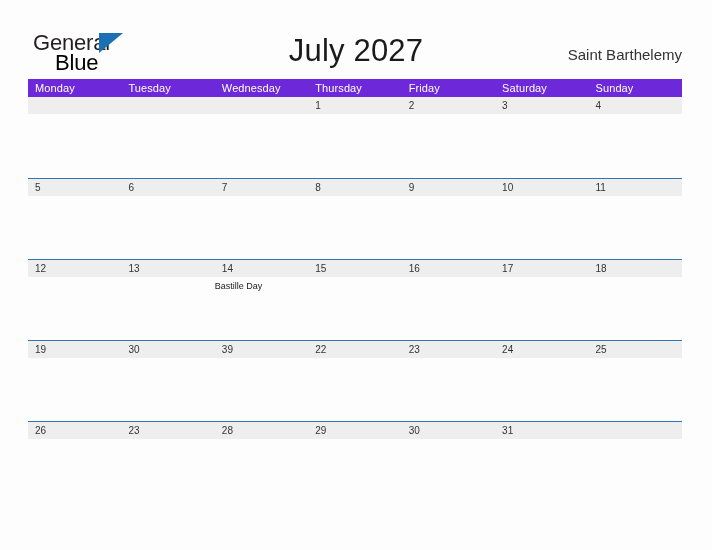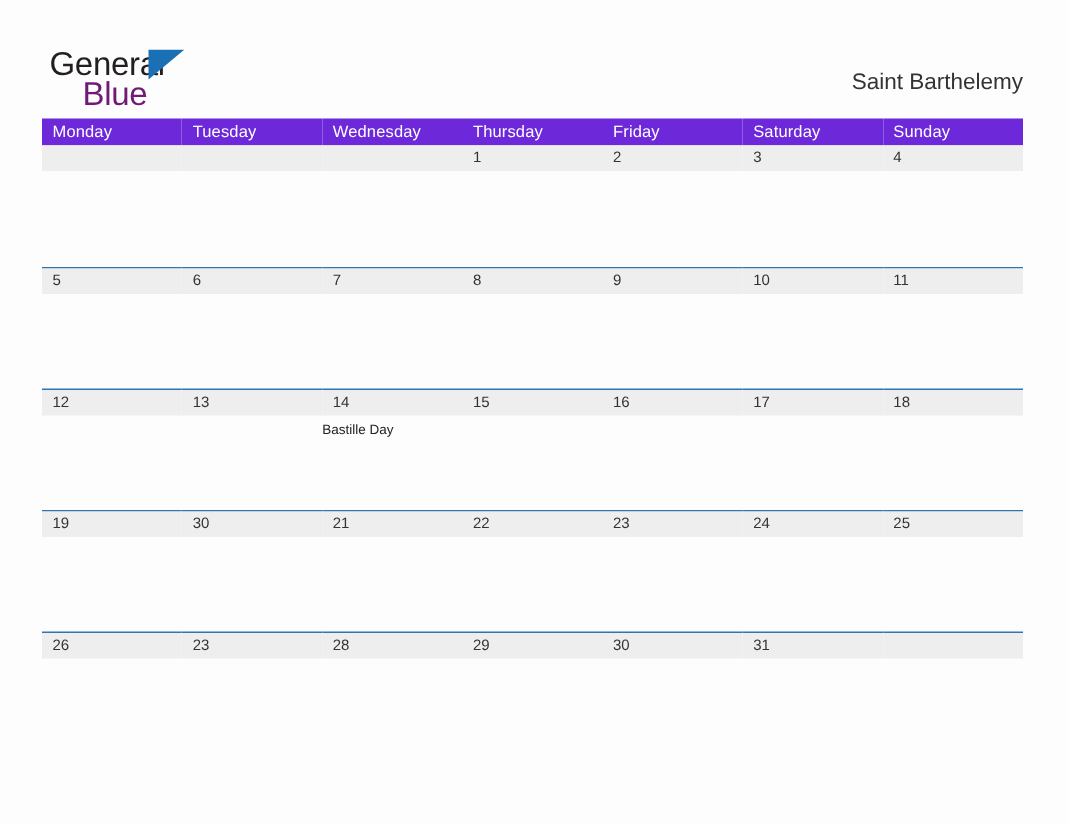--- a/index.html
+++ b/index.html
@@ -24,21 +24,21 @@
   }
   .logo-general {
     position:absolute; left:0; top:0;
     font-size:22px; line-height:24px;
     color:#231f20; letter-spacing:-0.2px;
     font-family:"Liberation Sans", sans-serif;
   }
   .logo-blue {
     position:absolute; left:22px; top:20px;
     font-size:22px; line-height:24px;
-    color:#701a75; letter-spacing:-0.2px;
+    color:#000000; letter-spacing:-0.2px;
     font-family:"Liberation Sans", sans-serif;
   }
   .logo-flag {
     position:absolute; left:64px; top:2px;
     width:26px; height:22px;
   }
 
   
   .cal-title {
     position:absolute; left:0; top:32px; width:712px;
@@ -121,20 +121,21 @@
       <span class="logo-general">General</span>
       <span class="logo-flag">
         <svg width="26" height="22" viewBox="0 0 26 22" xmlns="http://www.w3.org/2000/svg">
           <polygon points="0,0 26,0 0,22" transform="translate(0,0) scale(1,1)" fill="#1b6fb5" style="display:none"></polygon>
           <polygon points="2,0 26,0 2,20" fill="#1b6fb5"></polygon>
         </svg>
       </span>
       <span class="logo-blue">Blue</span>
     </div>
 
+    <div class="cal-title">July 2027</div>
 
     <div class="cal-location">Saint Barthelemy</div>
 
   </div>
 
   <table class="cal">
     <colgroup>
       <col style="width:93.43px">
         <col style="width:93.43px">
         <col style="width:93.43px">
@@ -275,21 +276,21 @@
               <div class="datebar">19</div>
             </div>
           </td>
           <td>
             <div class="daycell">
               <div class="datebar">30</div>
             </div>
           </td>
           <td>
             <div class="daycell">
-              <div class="datebar">21</div>
+              <div class="datebar">39</div>
             </div>
           </td>
           <td>
             <div class="daycell">
               <div class="datebar">22</div>
             </div>
           </td>
           <td>
             <div class="daycell">
               <div class="datebar">23</div>

